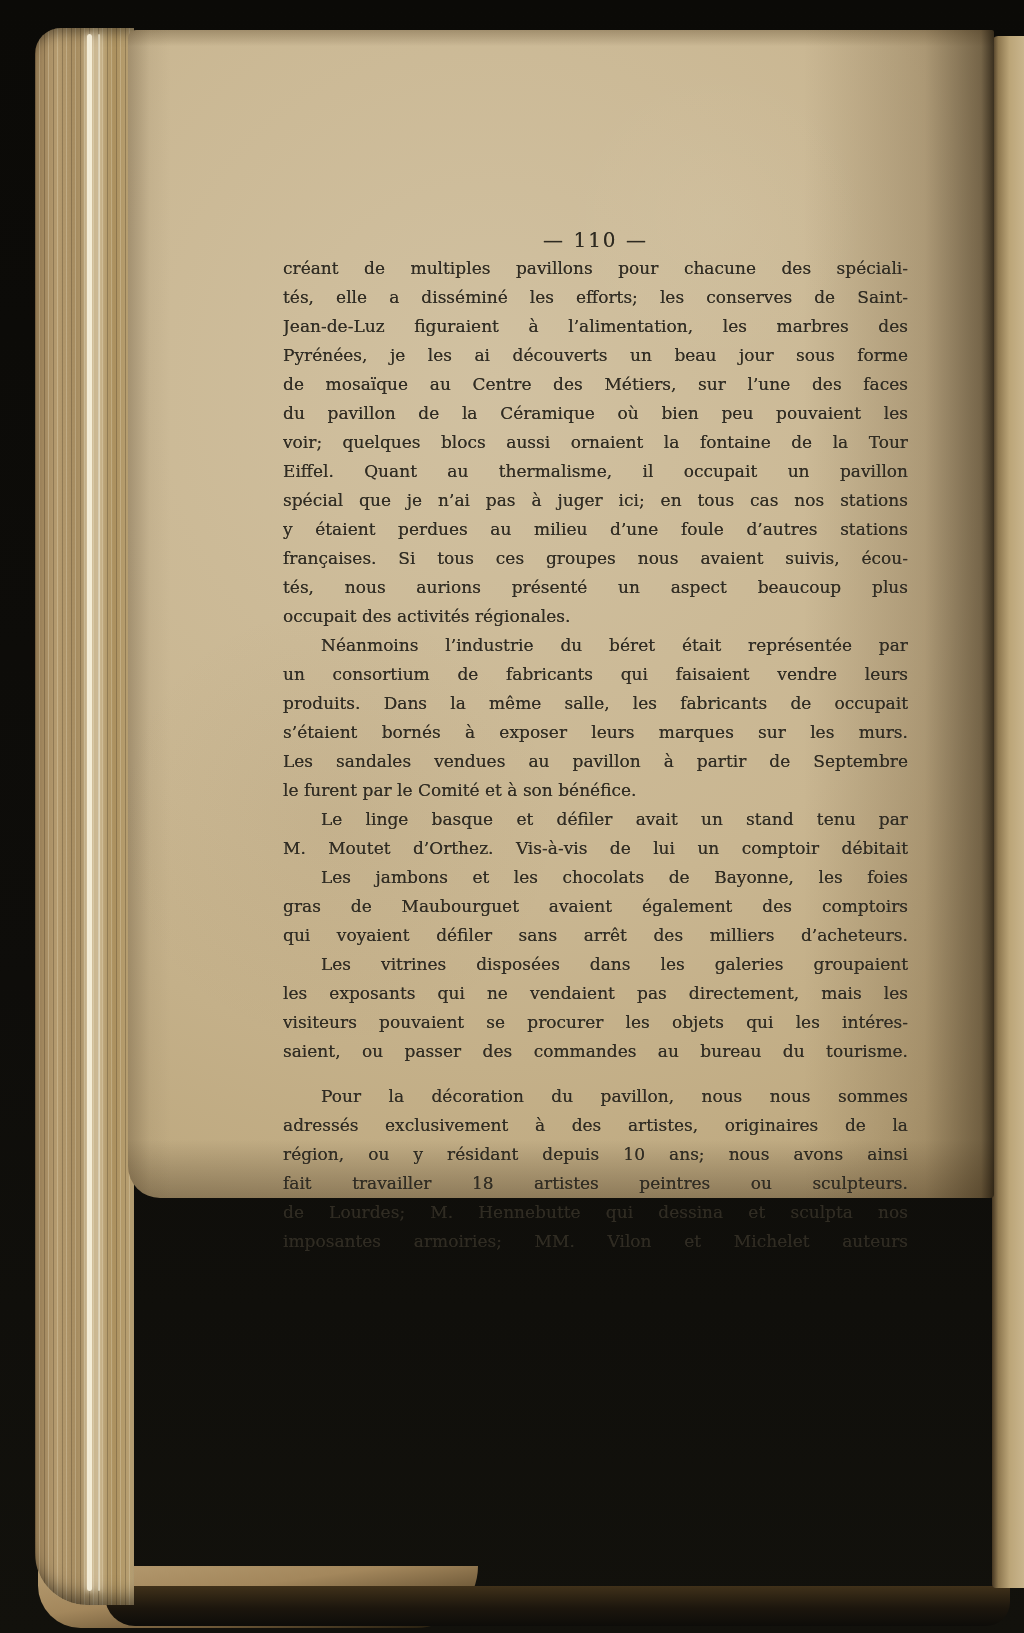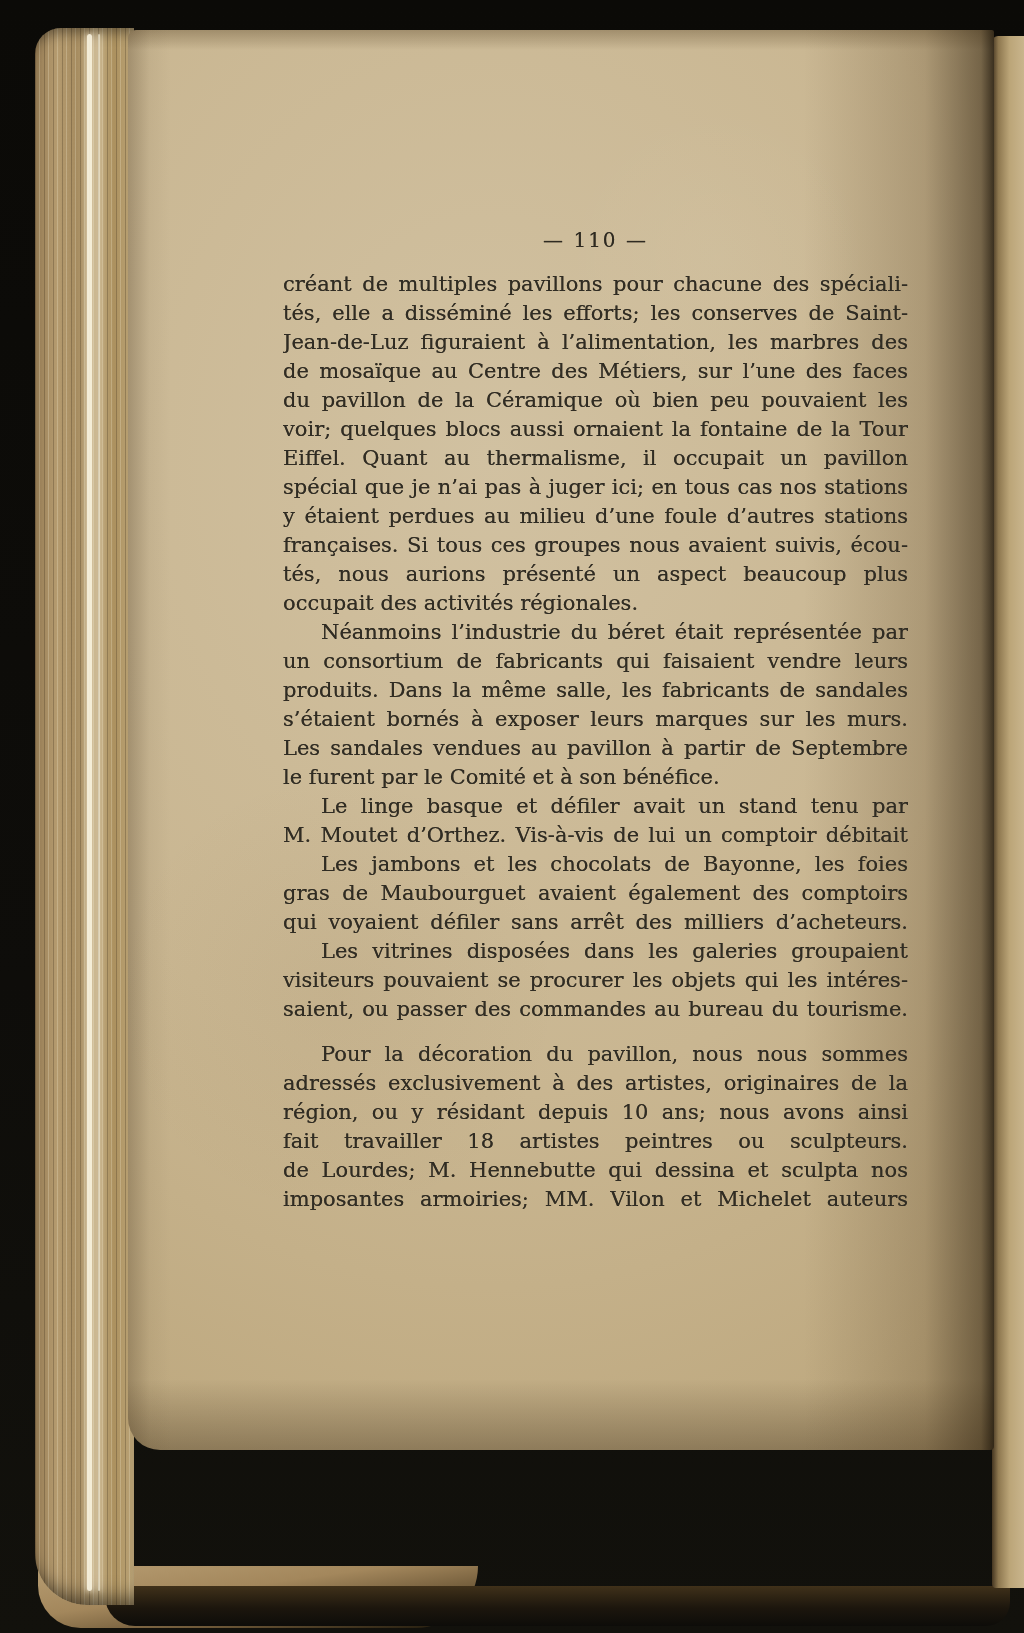--- a/index.html
+++ b/index.html
@@ -39,38 +39,38 @@
   }
   .edge-highlight.thin{left:63px;width:2px;opacity:.7;}
   
   .facing-page{
     position:absolute;left:992px;top:36px;width:32px;height:1552px;z-index:2;
     background:linear-gradient(90deg,#453621 0%,#8d774f 20%,#bba578 55%,#c9b58d 100%);
     border-radius:6px 0 0 4px;
   }
   
   .page{
-    position:absolute;left:128px;top:30px;width:866px;height:1420px;z-index:3;
+    position:absolute;left:128px;top:30px;width:866px;height:1168px;z-index:3;
     border-radius:8px 2px 4px 32px;
     background:
       radial-gradient(circle 220px at 68% 16%, rgba(255,248,230,.05), rgba(0,0,0,0) 70%),
       radial-gradient(circle 320px at 24% 68%, rgba(110,85,50,.06), rgba(0,0,0,0) 70%),
       linear-gradient(90deg, rgba(70,52,28,.30) 0%, rgba(70,52,28,.06) 2.5%, rgba(0,0,0,0) 5%),
       linear-gradient(90deg, rgba(0,0,0,0) 78%, rgba(95,74,44,.28) 92%, rgba(62,47,25,.60) 98.5%, rgba(34,25,12,.85) 100%),
       linear-gradient(180deg, rgba(92,72,42,.38) 0%, rgba(92,72,42,0) 1.4%, rgba(0,0,0,0) 95%, rgba(60,45,25,.38) 100%),
       radial-gradient(ellipse 120% 90% at 42% 30%, #d1c1a1 0%, #c9b691 50%, #bfaa81 80%, #b29c71 100%);
   }
   .page-number{
     position:absolute;left:155px;top:198px;width:625px;
     text-align:center;font-size:20px;letter-spacing:2px;
     color:#2e2a21;text-shadow:0 0 .6px rgba(46,42,33,.7);
   }
   .text-block{
-    position:absolute;left:155px;top:240px;width:625px;
-    font-size:21px;line-height:29px;color:#302c23;
+    position:absolute;left:155px;top:224px;width:625px;
+    font-size:17px;line-height:29px;color:#302c23;
     text-shadow:0 0 .6px rgba(48,44,35,.75);
   }
   .line{
     text-align:justify;text-align-last:justify;
     height:29px;overflow:hidden;
   }
   .line.last{text-align-last:left;}
   .line.indent{padding-left:38px;box-sizing:border-box;}
   .paragraph.spaced{margin-top:16px;}
 </style>
@@ -85,49 +85,51 @@
     <div class="edge-highlight thin"></div>
   </div>
   <div class="facing-page"></div>
   <div class="page">
     <div class="page-number">— 110 —</div>
     <div class="text-block">
         <div class="paragraph">
           <div class="line">créant de multiples pavillons pour chacune des spéciali-</div>
           <div class="line">tés, elle a disséminé les efforts; les conserves de Saint-</div>
           <div class="line">Jean-de-Luz figuraient à l’alimentation, les marbres des</div>
+          <div class="line">Pyrénées, je les ai découverts un beau jour sous forme</div>
           <div class="line">de mosaïque au Centre des Métiers, sur l’une des faces</div>
           <div class="line">du pavillon de la Céramique où bien peu pouvaient les</div>
           <div class="line">voir; quelques blocs aussi ornaient la fontaine de la Tour</div>
           <div class="line">Eiffel. Quant au thermalisme, il occupait un pavillon</div>
           <div class="line">spécial que je n’ai pas à juger ici; en tous cas nos stations</div>
           <div class="line">y étaient perdues au milieu d’une foule d’autres stations</div>
           <div class="line">françaises. Si tous ces groupes nous avaient suivis, écou-</div>
           <div class="line">tés, nous aurions présenté un aspect beaucoup plus</div>
           <div class="line last">occupait des activités régionales.</div>
         </div>
         <div class="paragraph">
           <div class="line indent">Néanmoins l’industrie du béret était représentée par</div>
           <div class="line">un consortium de fabricants qui faisaient vendre leurs</div>
-          <div class="line">produits. Dans la même salle, les fabricants de sandales</div>
+          <div class="line">produits. Dans la même salle, les fabricants de occupait</div>
           <div class="line">s’étaient bornés à exposer leurs marques sur les murs.</div>
           <div class="line">Les sandales vendues au pavillon à partir de Septembre</div>
           <div class="line last">le furent par le Comité et à son bénéfice.</div>
         </div>
         <div class="paragraph">
           <div class="line indent">Le linge basque et défiler avait un stand tenu par</div>
           <div class="line">M. Moutet d’Orthez. Vis-à-vis de lui un comptoir débitait</div>
         </div>
         <div class="paragraph">
           <div class="line indent">Les jambons et les chocolats de Bayonne, les foies</div>
           <div class="line">gras de Maubourguet avaient également des comptoirs</div>
           <div class="line">qui voyaient défiler sans arrêt des milliers d’acheteurs.</div>
         </div>
         <div class="paragraph">
           <div class="line indent">Les vitrines disposées dans les galeries groupaient</div>
+          <div class="line">les exposants qui ne vendaient pas directement, mais les</div>
           <div class="line">visiteurs pouvaient se procurer les objets qui les intéres-</div>
           <div class="line">saient, ou passer des commandes au bureau du tourisme.</div>
         </div>
         <div class="paragraph spaced">
           <div class="line indent">Pour la décoration du pavillon, nous nous sommes</div>
           <div class="line">adressés exclusivement à des artistes, originaires de la</div>
           <div class="line">région, ou y résidant depuis 10 ans; nous avons ainsi</div>
           <div class="line">fait travailler 18 artistes peintres ou sculpteurs.</div>
           <div class="line">de Lourdes; M. Hennebutte qui dessina et sculpta nos</div>
           <div class="line">imposantes armoiries; MM. Vilon et Michelet auteurs</div>

